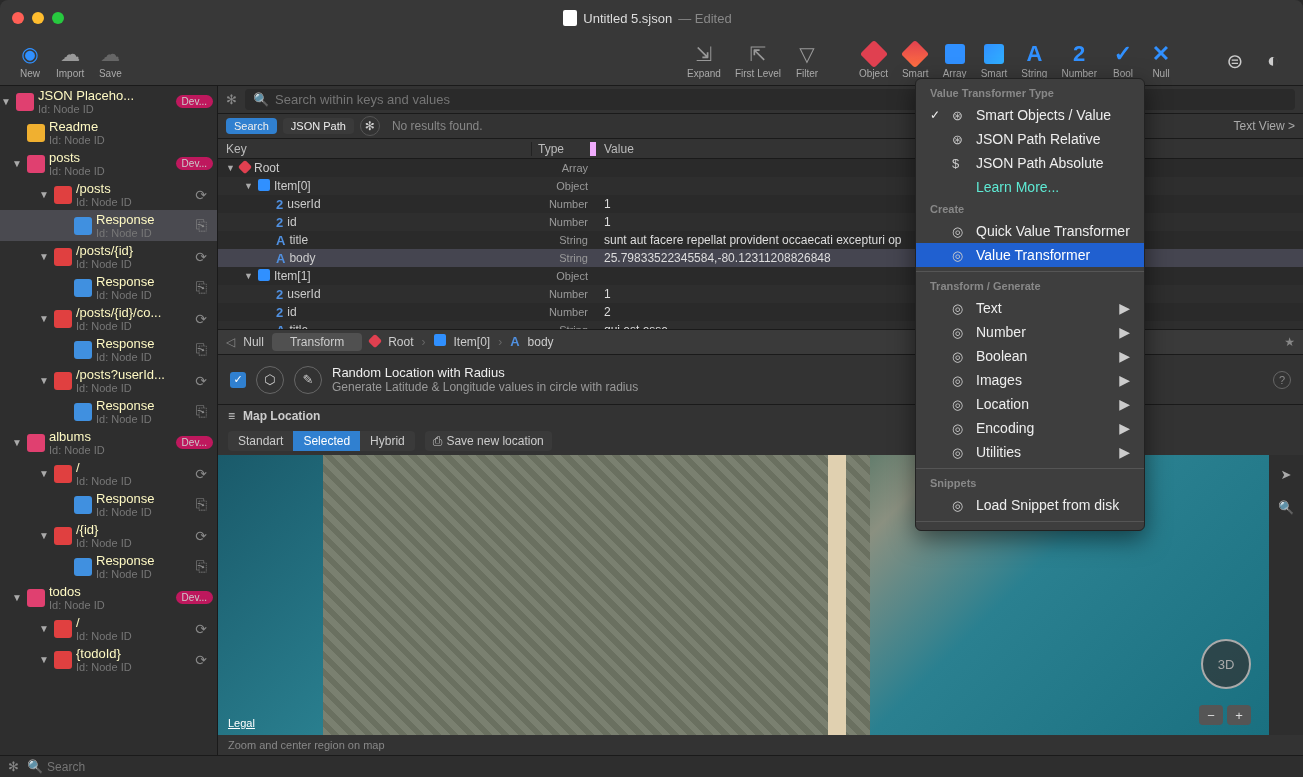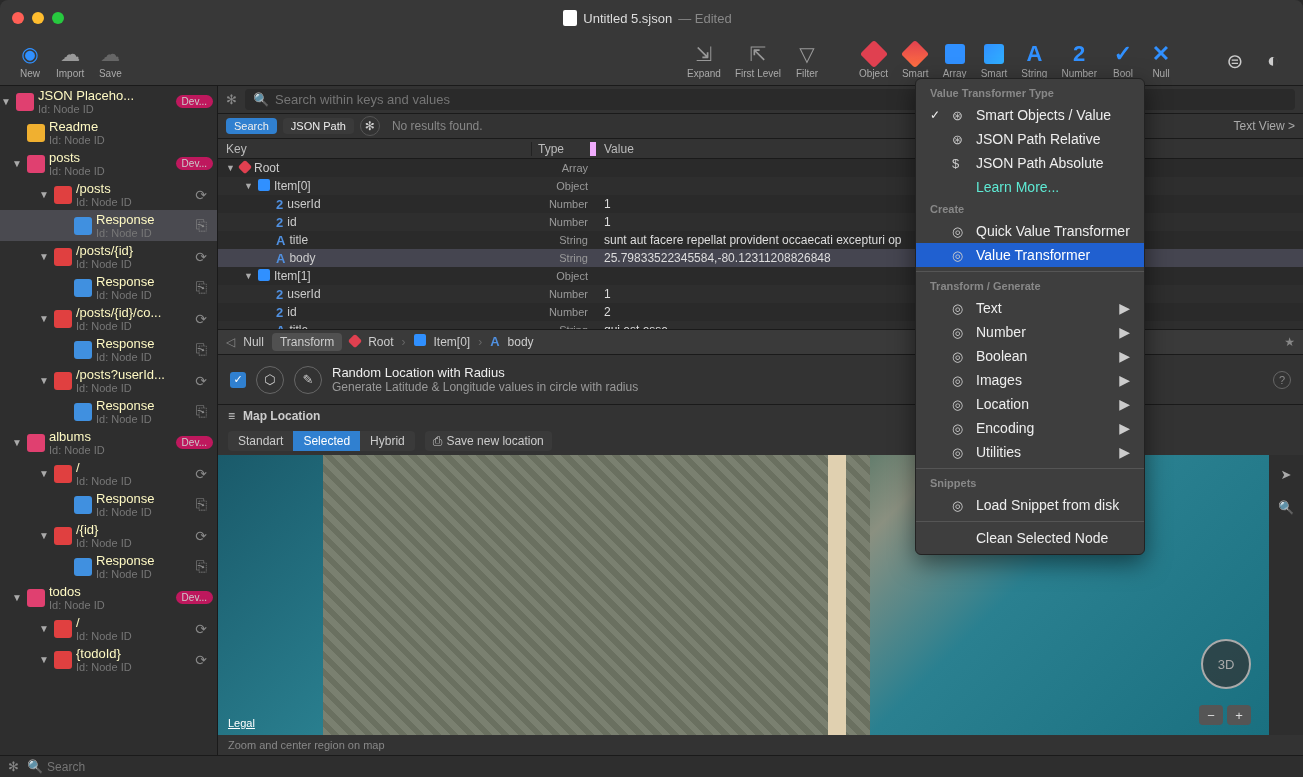--- a/index.html
+++ b/index.html
@@ -91,21 +91,21 @@
 .type-badge { width: 14px; height: 14px; display: inline-flex; align-items: center; justify-content: center; font-size: 11px; border-radius: 2px; }
 .tb-obj { background: #e04050; transform: rotate(45deg); width: 10px; height: 10px; }
 .tb-arr { background: #3090ff; width: 12px; height: 12px; border-radius: 2px; }
 .tb-str { color: #5090e0; font-weight: bold; font-size: 13px; }
 .tb-num { color: #5090e0; font-weight: bold; font-size: 13px; }
 
 
 .breadcrumb-bar { height: 28px; background: #3a3a3a; display: flex; align-items: center; padding: 0 8px; gap: 8px; border-top: 1px solid #1a1a1a; border-bottom: 1px solid #1a1a1a; font-size: 12px; }
 .bc-back { color: #888; cursor: pointer; }
 .bc-seg { color: #ccc; }
-.bc-seg.active { background: #505050; padding: 2px 8px; border-radius: 4px; }
+.bc-seg.active { background: #505050; padding: 2px 18px; border-radius: 4px; }
 .bc-sep { color: #666; }
 
 
 .transform-panel { background: #333; padding: 10px 12px; display: flex; align-items: center; gap: 10px; border-bottom: 1px solid #1a1a1a; }
 .transform-check { width: 16px; height: 16px; background: #3080d0; border-radius: 3px; display: flex; align-items: center; justify-content: center; color: white; font-size: 11px; }
 .transform-icon { width: 28px; height: 28px; border: 1px solid #666; border-radius: 14px; display: flex; align-items: center; justify-content: center; color: #ccc; }
 .transform-text { flex: 1; }
 .transform-title { color: #eee; font-weight: 500; }
 .transform-desc { color: #999; font-size: 12px; }
 .help-icon { color: #888; border: 1px solid #666; border-radius: 50%; width: 18px; height: 18px; display: flex; align-items: center; justify-content: center; font-size: 11px; }
@@ -686,18 +686,13 @@
       <span class="dd-arrow">▶</span>
     </div>
   <div class="dd-sep"></div>
   <div class="dd-header">Snippets</div>
   <div class="dd-item">
       <span class="dd-check"></span>
       <span class="dd-icon">◎</span>
       <span>Load Snippet from disk</span>
     </div>
   <div class="dd-sep"></div>
-  <div class="dd-item">
-      <span class="dd-check"></span>
-      <span class="dd-icon"></span>
-      <span>Clean Selected Node</span>
-    </div>
 </div>
 
 </body></html>

